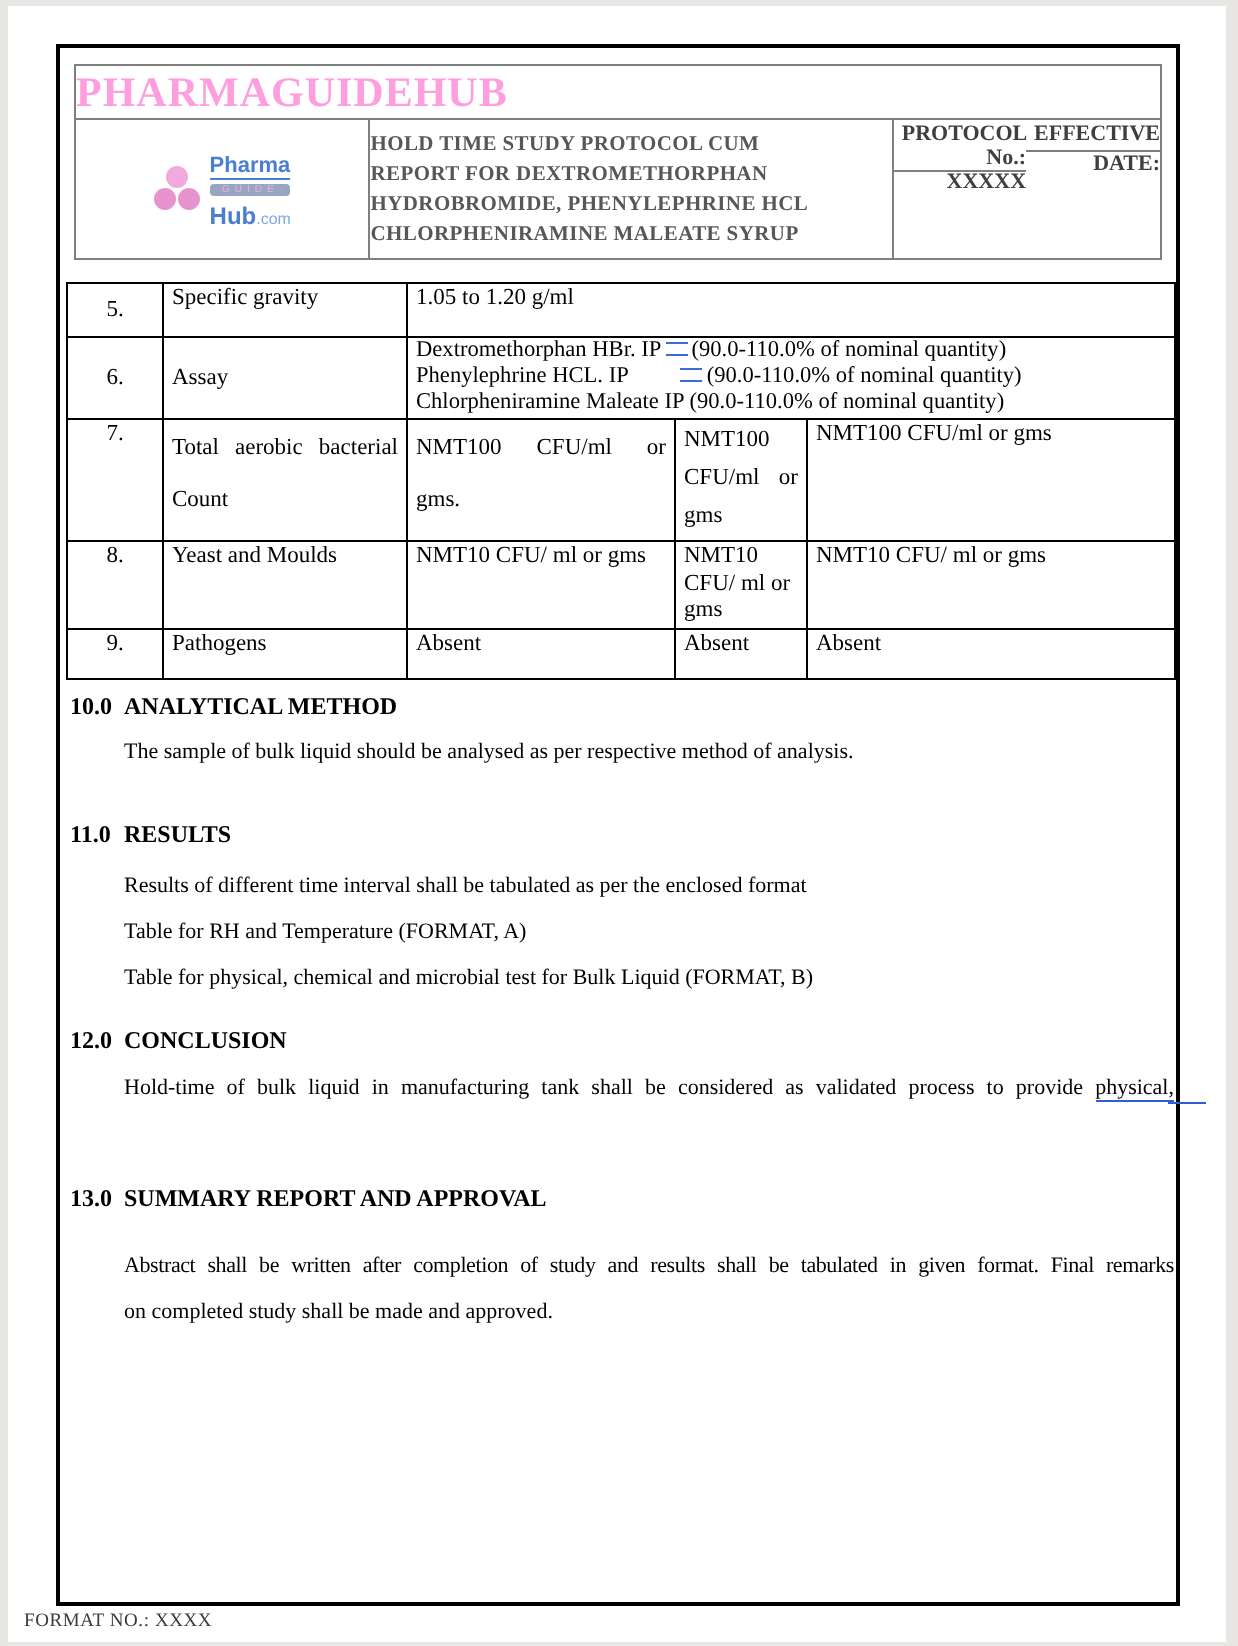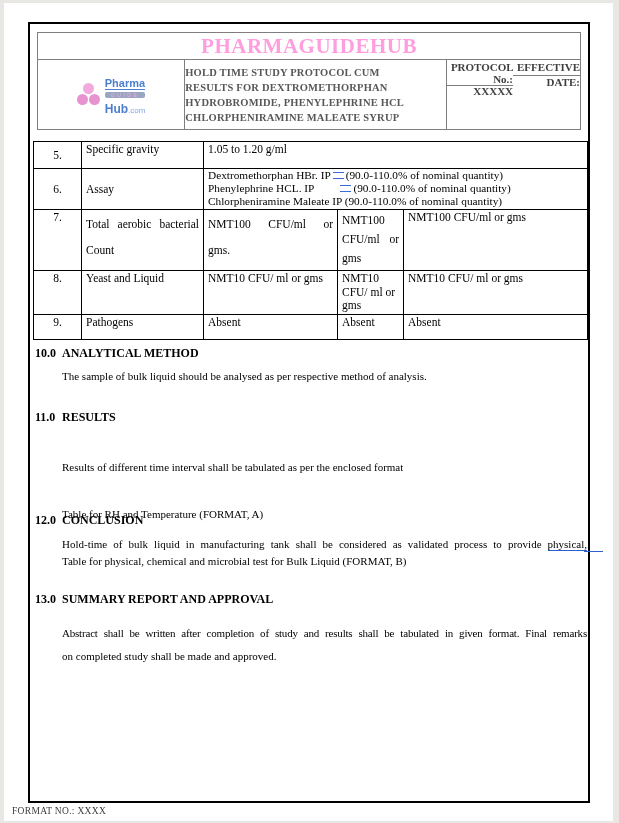--- a/index.html
+++ b/index.html
@@ -7,21 +7,21 @@
     width:619px;height:823px;position:relative;overflow:hidden;
     background:#e9e7e3;
     font-family:"Liberation Serif", serif;
     color:#000;
   }
   .page{position:absolute;left:4px;top:3px;width:609px;height:818px;background:#ffffff;}
   .outer-border{position:absolute;left:28px;top:22px;width:562px;height:781px;border:2px solid #000;box-sizing:border-box;background:#fff;}
 
   
   .hdr{position:absolute;left:37px;top:32px;width:544px;height:98px;border:1px solid #7f7f7f;box-sizing:border-box;background:#fff;}
-  .brand-row{height:26px;line-height:26px;border-bottom:1px solid #7f7f7f;text-align:center;
+  .brand-row{height:26px;line-height:26px;border-bottom:1px solid #7f7f7f;text-align:left;
     font-weight:bold;font-size:21px;color:#ff9ede;letter-spacing:.5px;}
   .info-row{display:flex;height:69px;}
   .logo-cell{width:148px;border-right:1px solid #7f7f7f;display:flex;justify-content:center;box-sizing:border-box;}
   .title-cell{width:263px;border-right:1px solid #7f7f7f;box-sizing:border-box;padding-top:5px;}
   .title-line{font-size:10.5px;font-weight:bold;color:#575757;line-height:15px;letter-spacing:.2px;}
   .proto-cell{flex:1;display:flex;flex-direction:row;font-weight:bold;font-size:11px;color:#3f3f3f;text-align:right;}
   .proto-r1{height:26px;border-bottom:1px solid #7f7f7f;padding:1px 0 0 4px;line-height:12px;box-sizing:border-box;}
   .proto-r2{height:16px;border-bottom:1px solid #7f7f7f;line-height:15px;padding-left:4px;box-sizing:border-box;}
   .proto-r3{flex:1;display:flex;align-items:center;padding-left:4px;}
 
@@ -50,21 +50,21 @@
   .lh19{line-height:19px;}
   .lh14{line-height:13.5px;}
   .assay-cell{line-height:13px;font-size:11.3px;padding-top:0;}
   .ins{display:inline-block;width:11px;height:5px;border-top:1px solid #3a6bd8;border-bottom:1px solid #3a6bd8;margin:0 2px;}
   .gap2{display:inline-block;width:24px;}
 
   
   .sec-h{position:absolute;left:35px;font-weight:bold;font-size:12px;white-space:nowrap;}
   .sec-h .n{display:inline-block;width:27px;}
   .bodytext{position:absolute;left:62px;font-size:11px;}
-  .lines3 div{line-height:23px;margin-top:24px;}
+  .lines3 div{line-height:23px;}
   .para{position:absolute;left:62px;width:525px;font-size:11px;}
   .para .ln{height:23px;line-height:15px;}
   .just{text-align:justify;text-align-last:justify;white-space:nowrap;}
   .tight{letter-spacing:-0.2px;}
   .chg{border-bottom:1px solid #2e5fd0;}
   .blue-tail{position:absolute;left:584px;top:551px;width:19px;height:1px;background:#2e5fd0;}
 
   .footer{position:absolute;left:12px;top:806px;font-size:9.5px;color:#3c3c3c;letter-spacing:.3px;text-align:right;}
 </style>
 </head>
@@ -85,21 +85,21 @@
           </div>
         <div class="logo-text">
           <span class="lt1">Pharma</span>
           <div class="lt-band">GUIDE</div>
           <div class="lt2"><span class="hub">Hub</span><span class="dotcom">.com</span></div>
         </div>
       </div>
     </div>
     <div class="title-cell">
       <div class="title-line">HOLD TIME STUDY PROTOCOL CUM</div>
-      <div class="title-line">RESULTS FOR DEXTROMETHORPHAN</div>
+      <div class="title-line">REPORT FOR DEXTROMETHORPHAN</div>
       <div class="title-line">HYDROBROMIDE, PHENYLEPHRINE HCL</div>
       <div class="title-line">CHLORPHENIRAMINE MALEATE SYRUP</div>
     </div>
     <div class="proto-cell">
       <div class="proto-r1">
         <div>PROTOCOL No.:</div>
         <div>XXXXX</div>
       </div>
       <div class="proto-r2">EFFECTIVE DATE:</div>
     </div>
@@ -136,21 +136,21 @@
 Count</td>
       <td class="preline justlast lh26">NMT100 CFU/ml or
 gms.</td>
       <td class="preline justlast lh19">NMT100
 CFU/ml or
 gms</td>
       <td>NMT100 CFU/ml or gms</td>
     </tr>
     <tr style="height:44px">
       <td class="num">8.</td>
-      <td>Yeast and Liquid</td>
+      <td>Yeast and Moulds</td>
       <td>NMT10 CFU/ ml or gms</td>
       <td class="preline lh14">NMT10
 CFU/ ml or
 gms</td>
       <td>NMT10 CFU/ ml or gms</td>
     </tr>
     <tr style="height:25px">
       <td class="num">9.</td>
       <td>Pathogens</td>
       <td>Absent</td>

